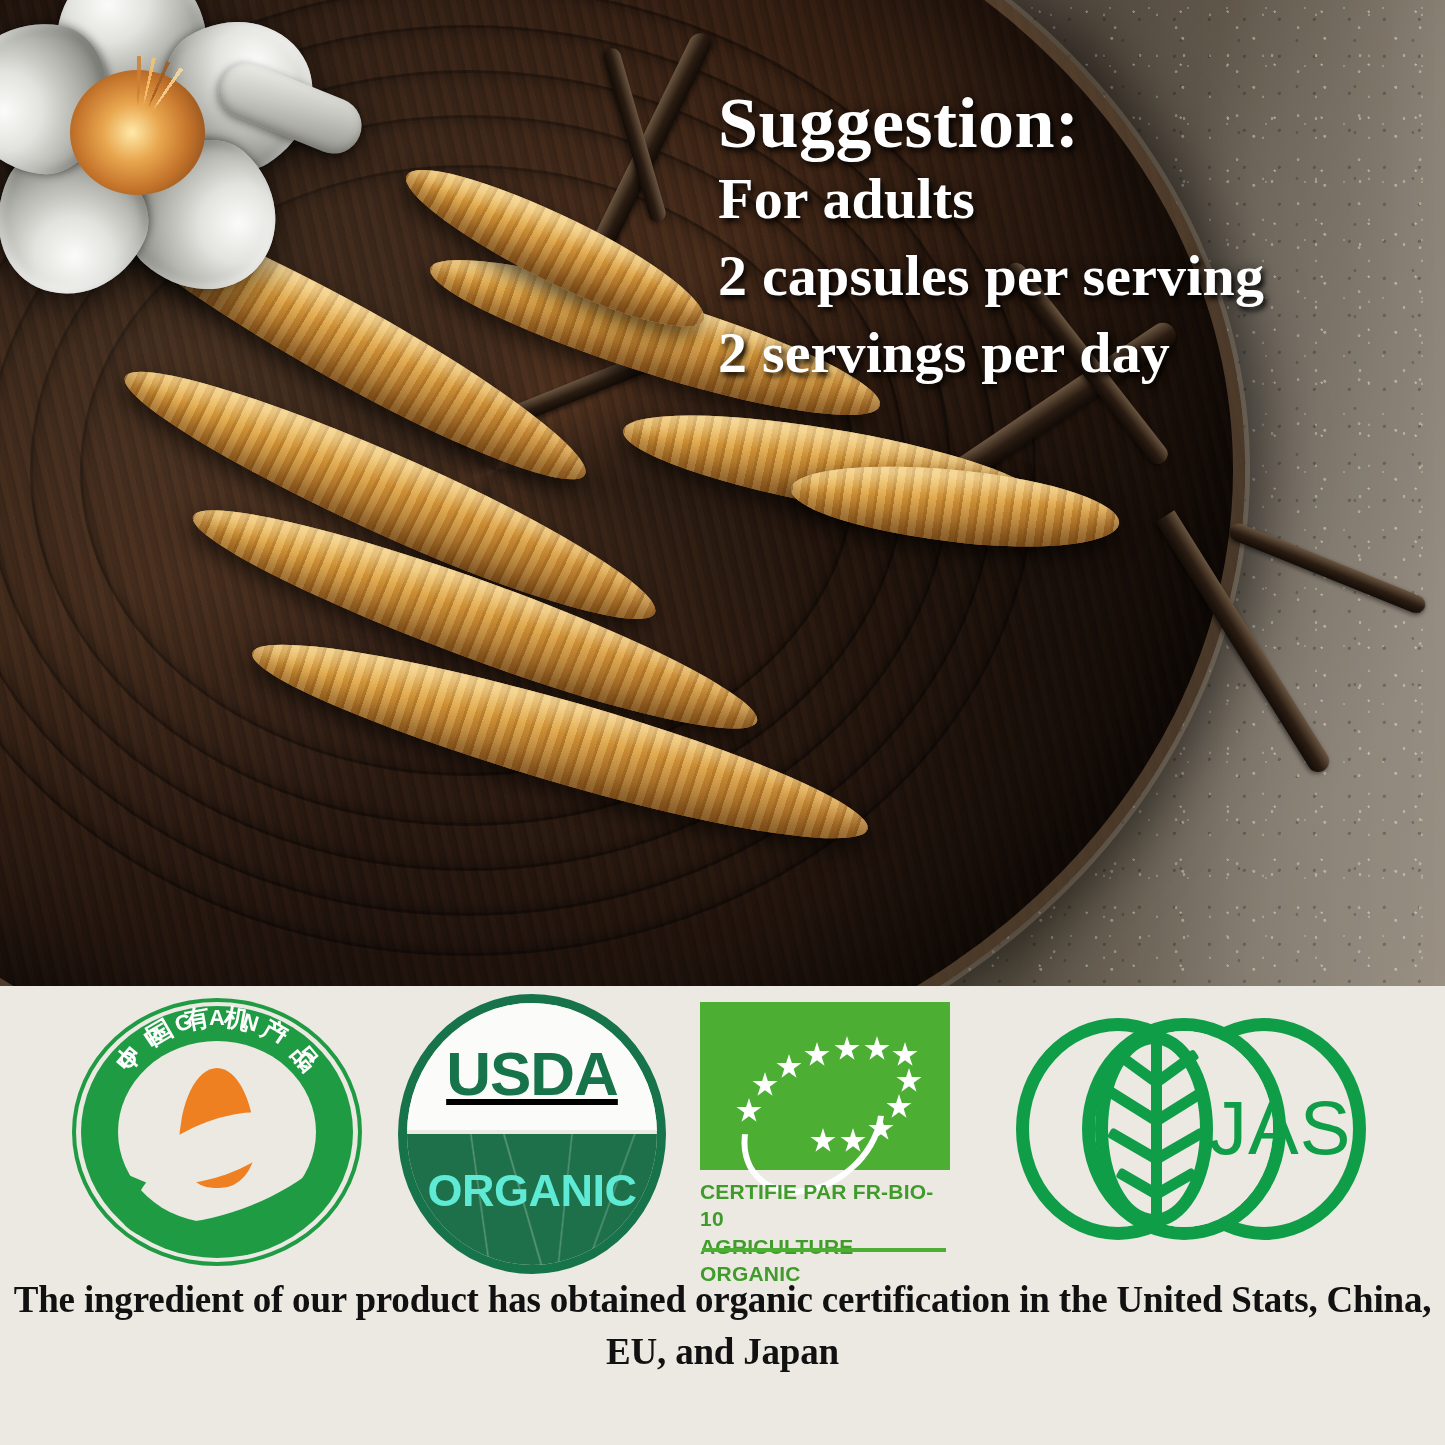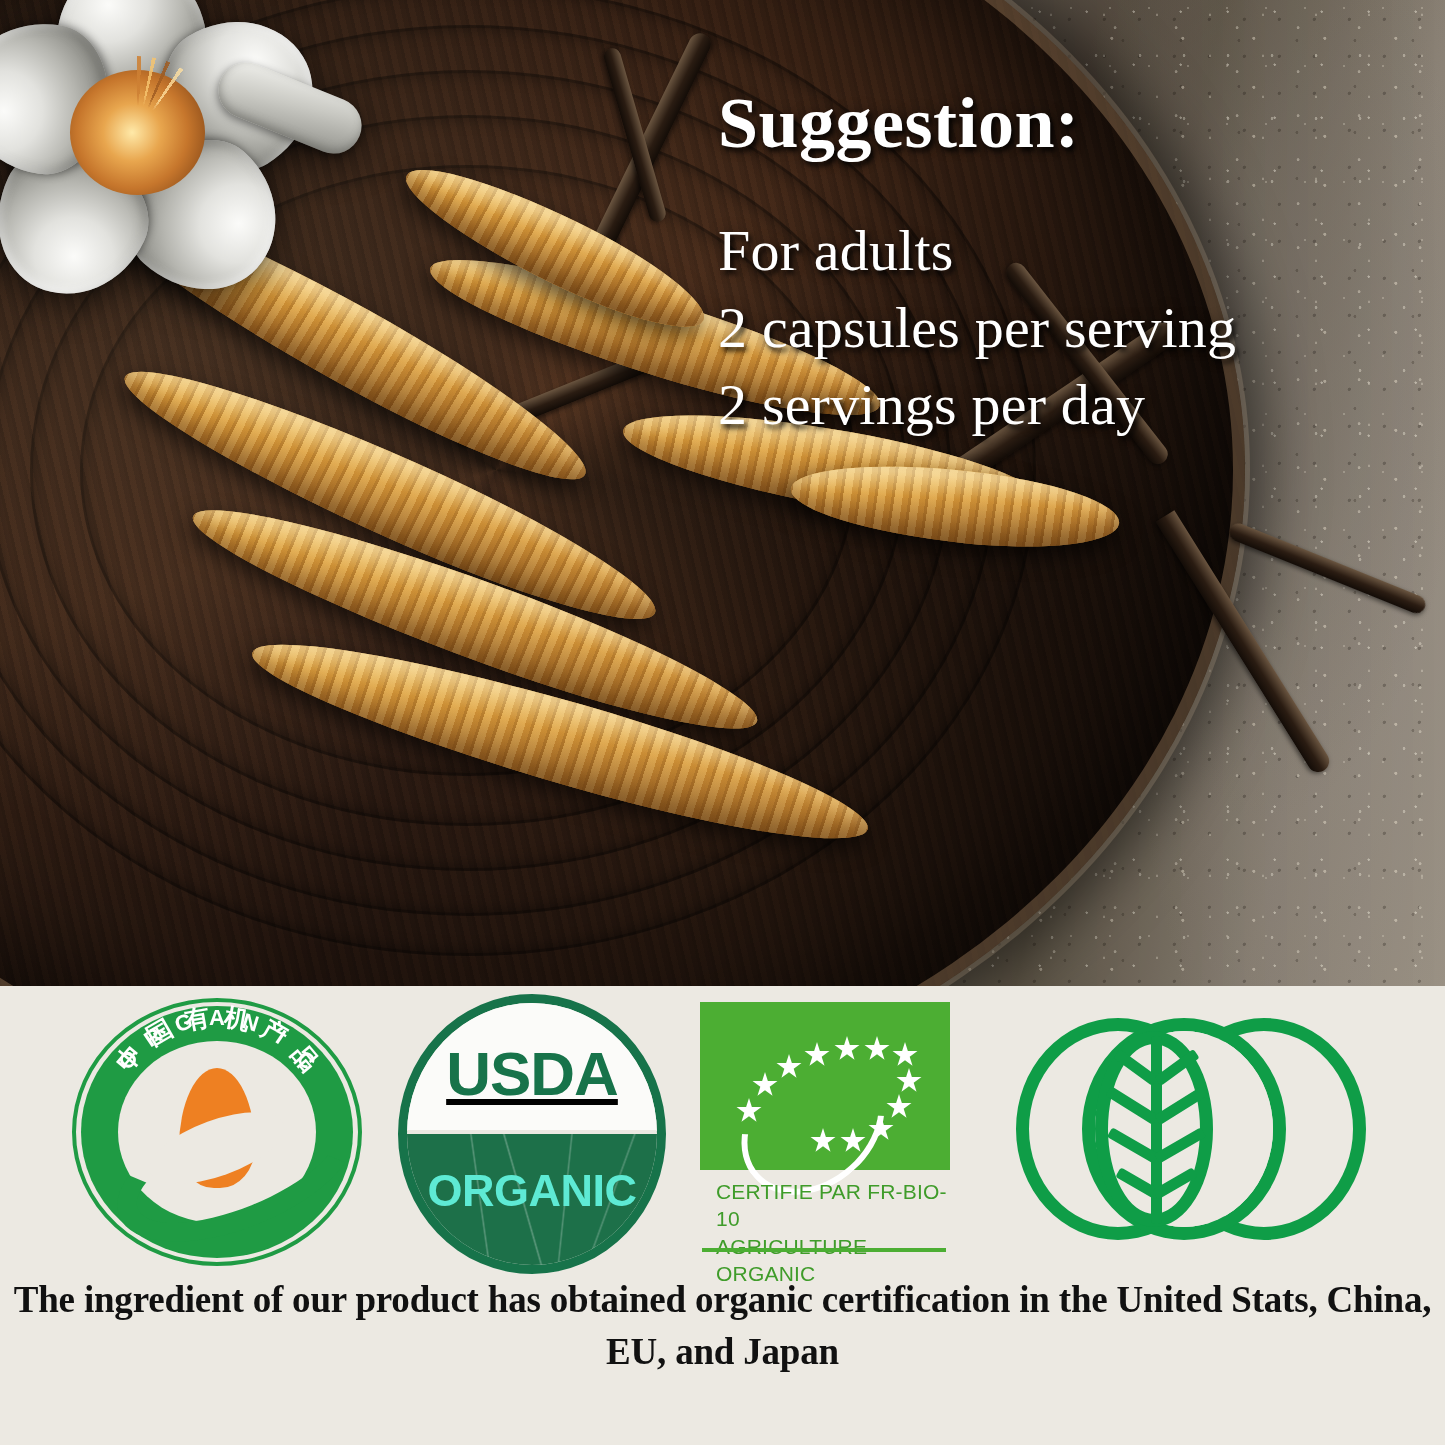--- a/index.html
+++ b/index.html
@@ -87,21 +87,21 @@
      -webkit-mask-image:radial-gradient(circle, transparent 24%, #000 34%, #000 74%, transparent 84%);}
   .fstem{position:absolute;left:255px;top:120px;width:150px;height:56px;border-radius:28px;
      transform:rotate(22deg);
      background:linear-gradient(170deg,#f2f2ee,#c9c9c3 45%,#8e8e88);
      box-shadow:0 3px 8px rgba(0,0,0,.45), inset 0 -4px 9px rgba(80,80,76,.45);}
 
   
   .txtblock{position:absolute;left:718px;top:86px;width:720px;color:#fff;
     text-shadow:3px 4px 5px rgba(0,0,0,.80), 0 0 14px rgba(0,0,0,.45);}
   .t-title{font-size:72px;font-weight:700;line-height:1.03;letter-spacing:.5px;}
-  .t-lines{margin-top:52px;font-size:58px;font-weight:400;line-height:1.33;letter-spacing:.2px;}
+  .t-lines{font-size:58px;font-weight:700;line-height:1.33;letter-spacing:.2px;}
   .t-lines div{white-space:nowrap;}
 
   
   .footer{position:absolute;left:0;top:986px;width:1445px;height:459px;background:#ece9e2;}
   .logos{position:absolute;left:0;top:0;width:1445px;height:282px;}
 
   
   .cn{position:absolute;left:72px;top:12px;width:290px;height:268px;}
   .cn-outer{position:absolute;inset:0;border-radius:50%;border:4px solid #1f9b44;}
   .cn-ring{position:absolute;left:9px;top:8px;right:9px;bottom:8px;border-radius:50%;background:#1f9b44;}
@@ -139,22 +139,22 @@
   .usda-line{position:absolute;left:0;top:48.4%;width:100%;height:4px;background:#ece9e2;}
 
   
   .eu{position:absolute;left:700px;top:16px;width:250px;height:258px;}
   .eu-box{position:absolute;left:0;top:0;width:250px;height:168px;background:#4cae33;}
   .eu-star{position:absolute;width:26px;height:26px;background:#fff;
      clip-path:polygon(50% 0%,61% 35%,98% 35%,68% 57%,79% 91%,50% 70%,21% 91%,32% 57%,2% 35%,39% 35%);}
   .eu-stem{position:absolute;left:34px;top:62px;width:146px;height:110px;
      border-radius:50%;border:6px solid #fff;border-top-color:transparent;border-right-color:transparent;
      transform:rotate(-42deg);}
-  .eu-cap{position:absolute;left:16px;top:176px;width:250px;
-     font-family:"Liberation Sans",sans-serif;font-weight:400;font-size:21px;color:#3f9c2a;
+  .eu-cap{position:absolute;left:0;top:176px;width:250px;
+     font-family:"Liberation Sans",sans-serif;font-weight:700;font-size:21px;color:#3f9c2a;
      line-height:1.30;letter-spacing:.2px;}
   .eu-underline{position:absolute;left:2px;top:246px;width:244px;height:4px;background:#4cae33;}
 
   
   .jas{position:absolute;left:1016px;top:32px;width:350px;height:222px;}
   .jas-c{position:absolute;top:0;width:204px;height:222px;border-radius:50%;
      border:13px solid #0f9d47;box-sizing:border-box;}
   .jc1{left:0;}
   .jc2{left:66px;}
   .jc3{left:146px;}
@@ -299,18 +299,19 @@
         <div class="jas-leaf"></div>
         <div class="jas-mid"></div>
         <div class="jas-v" style="left:96px;top:44px;width:48px;transform:rotate(36deg);"></div>
         <div class="jas-v" style="left:137px;top:44px;width:48px;transform:rotate(-36deg);"></div>
         <div class="jas-v" style="left:88px;top:82px;width:56px;transform:rotate(32deg);"></div>
         <div class="jas-v" style="left:137px;top:82px;width:56px;transform:rotate(-32deg);"></div>
         <div class="jas-v" style="left:90px;top:122px;width:54px;transform:rotate(30deg);"></div>
         <div class="jas-v" style="left:137px;top:122px;width:54px;transform:rotate(-30deg);"></div>
         <div class="jas-v" style="left:99px;top:160px;width:46px;transform:rotate(30deg);"></div>
         <div class="jas-v" style="left:136px;top:160px;width:46px;transform:rotate(-30deg);"></div>
+        <div class="jas-txt">JAS</div>
       </div>
     </div>
 
     <div class="caption">The ingredient of our product has obtained organic certification in the United Stats, China, EU, and Japan</div>
   </div>
 </div>
 
 </body></html>

